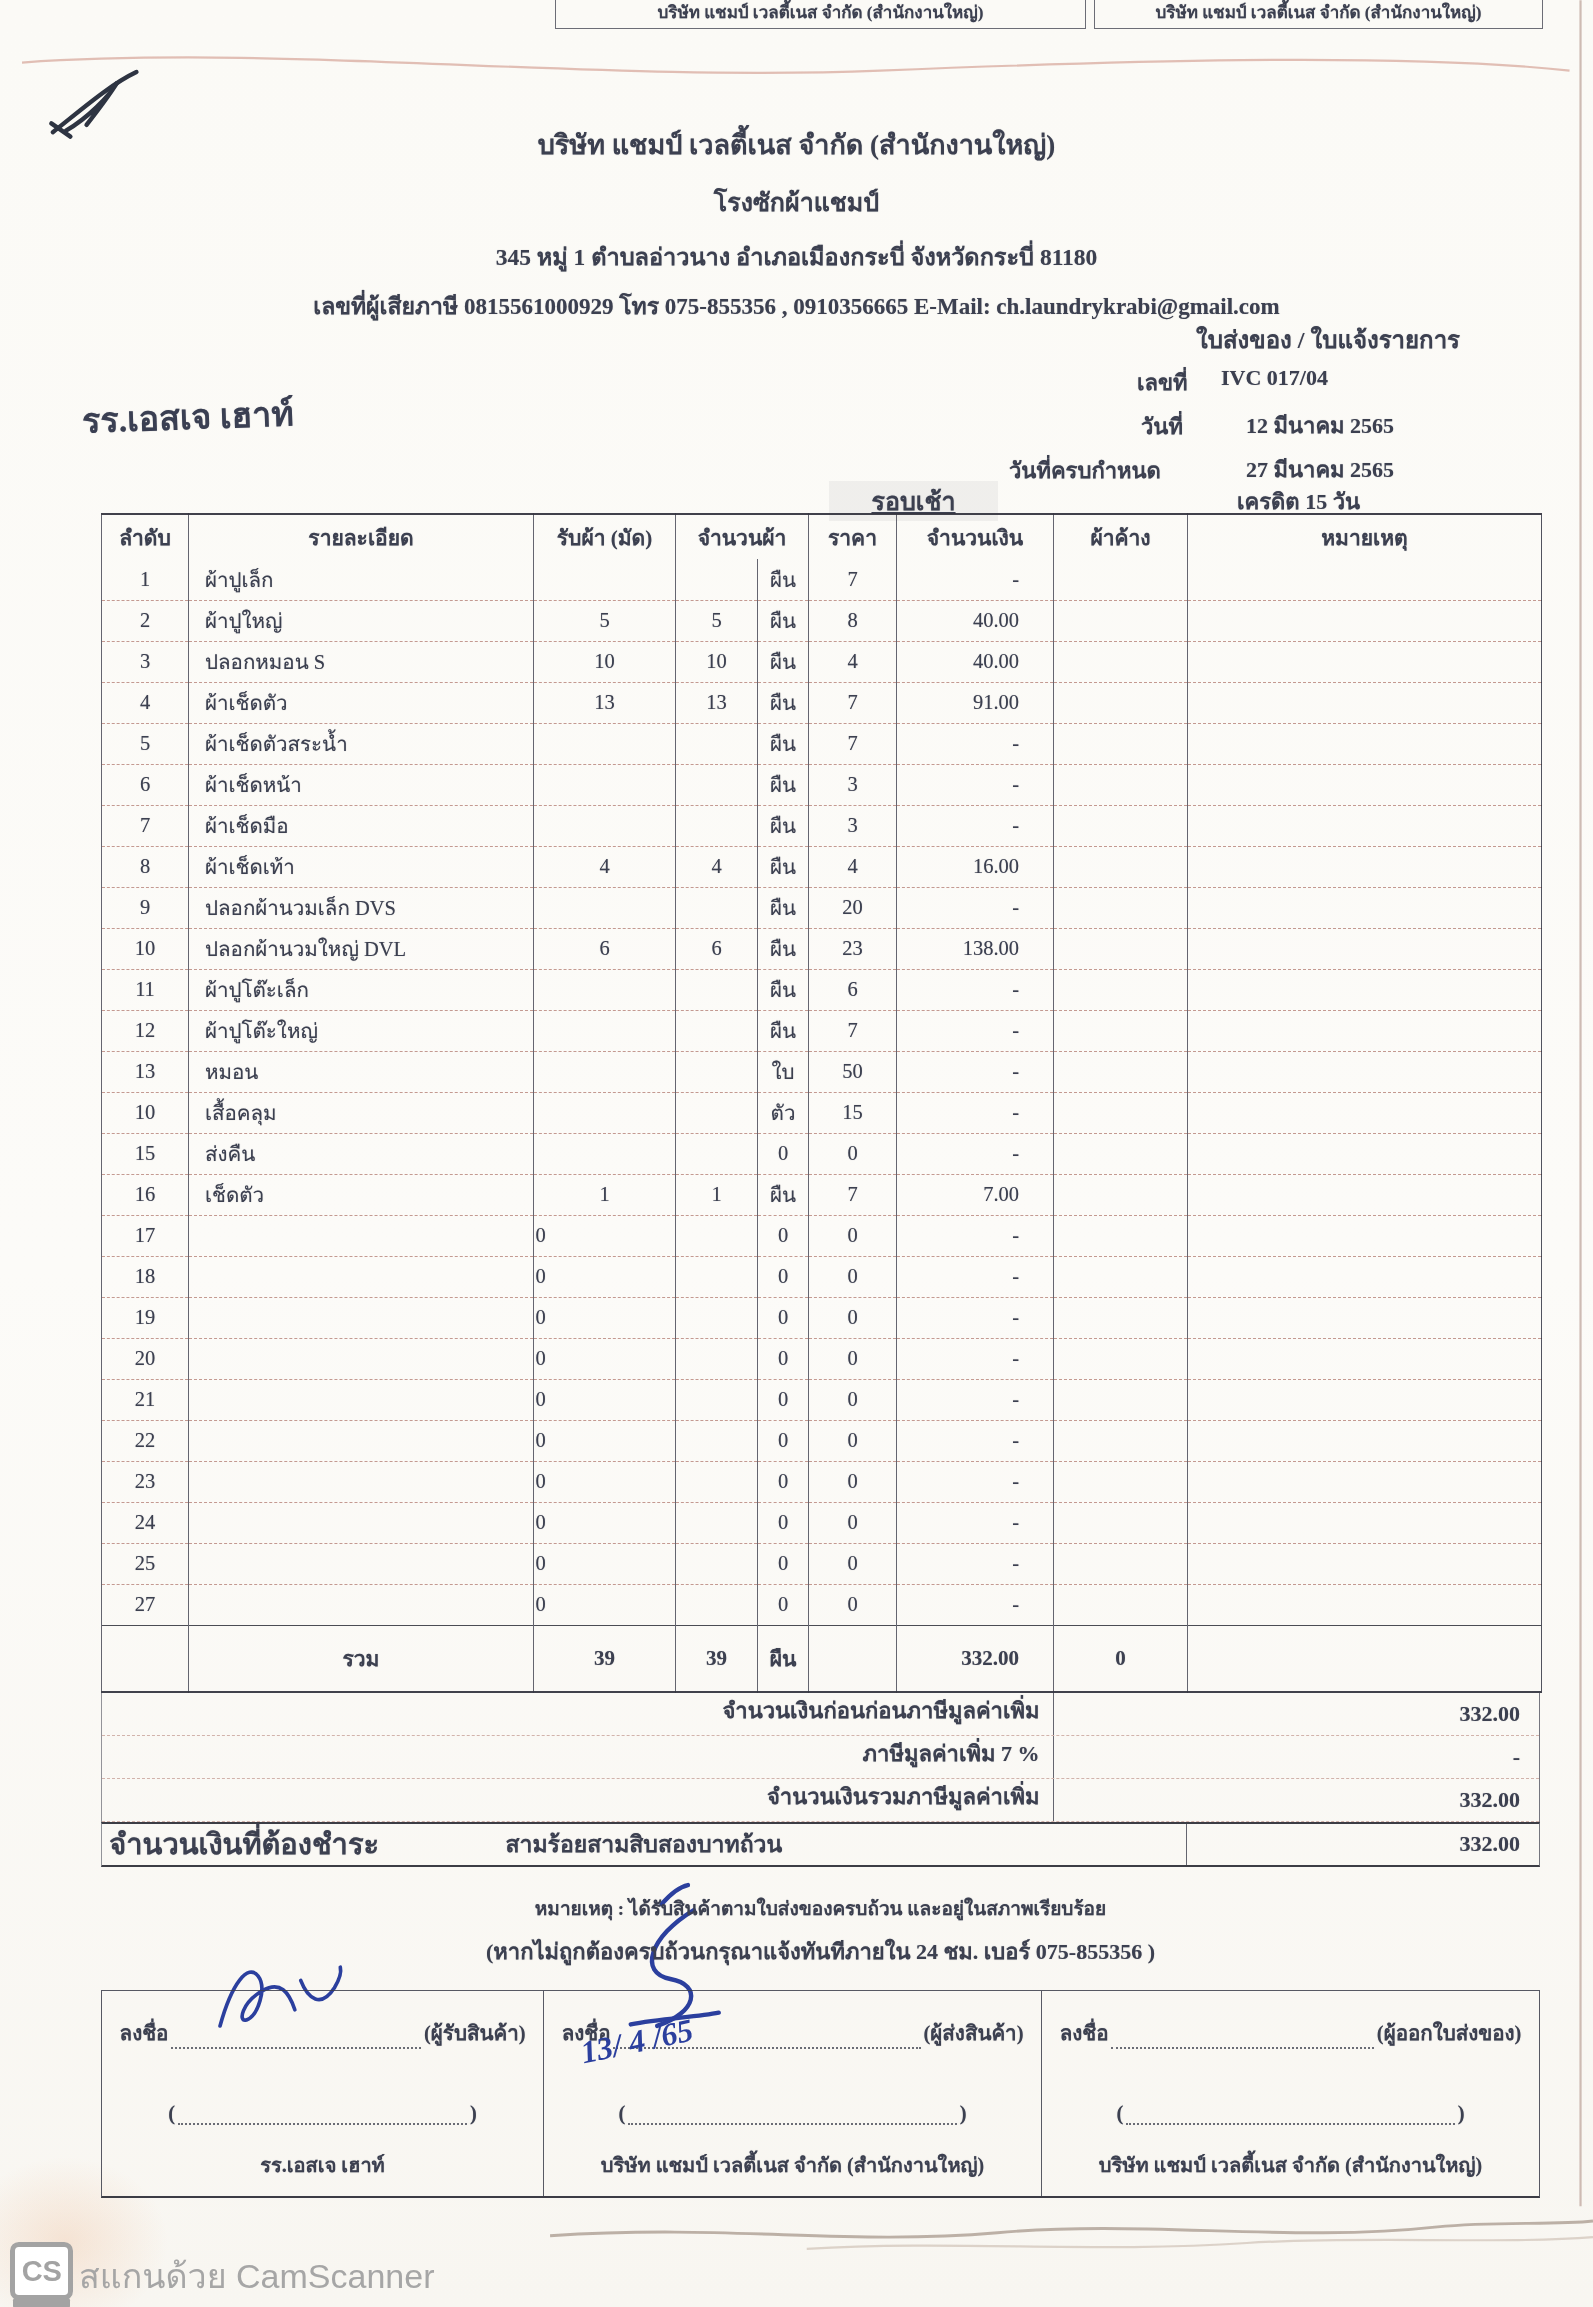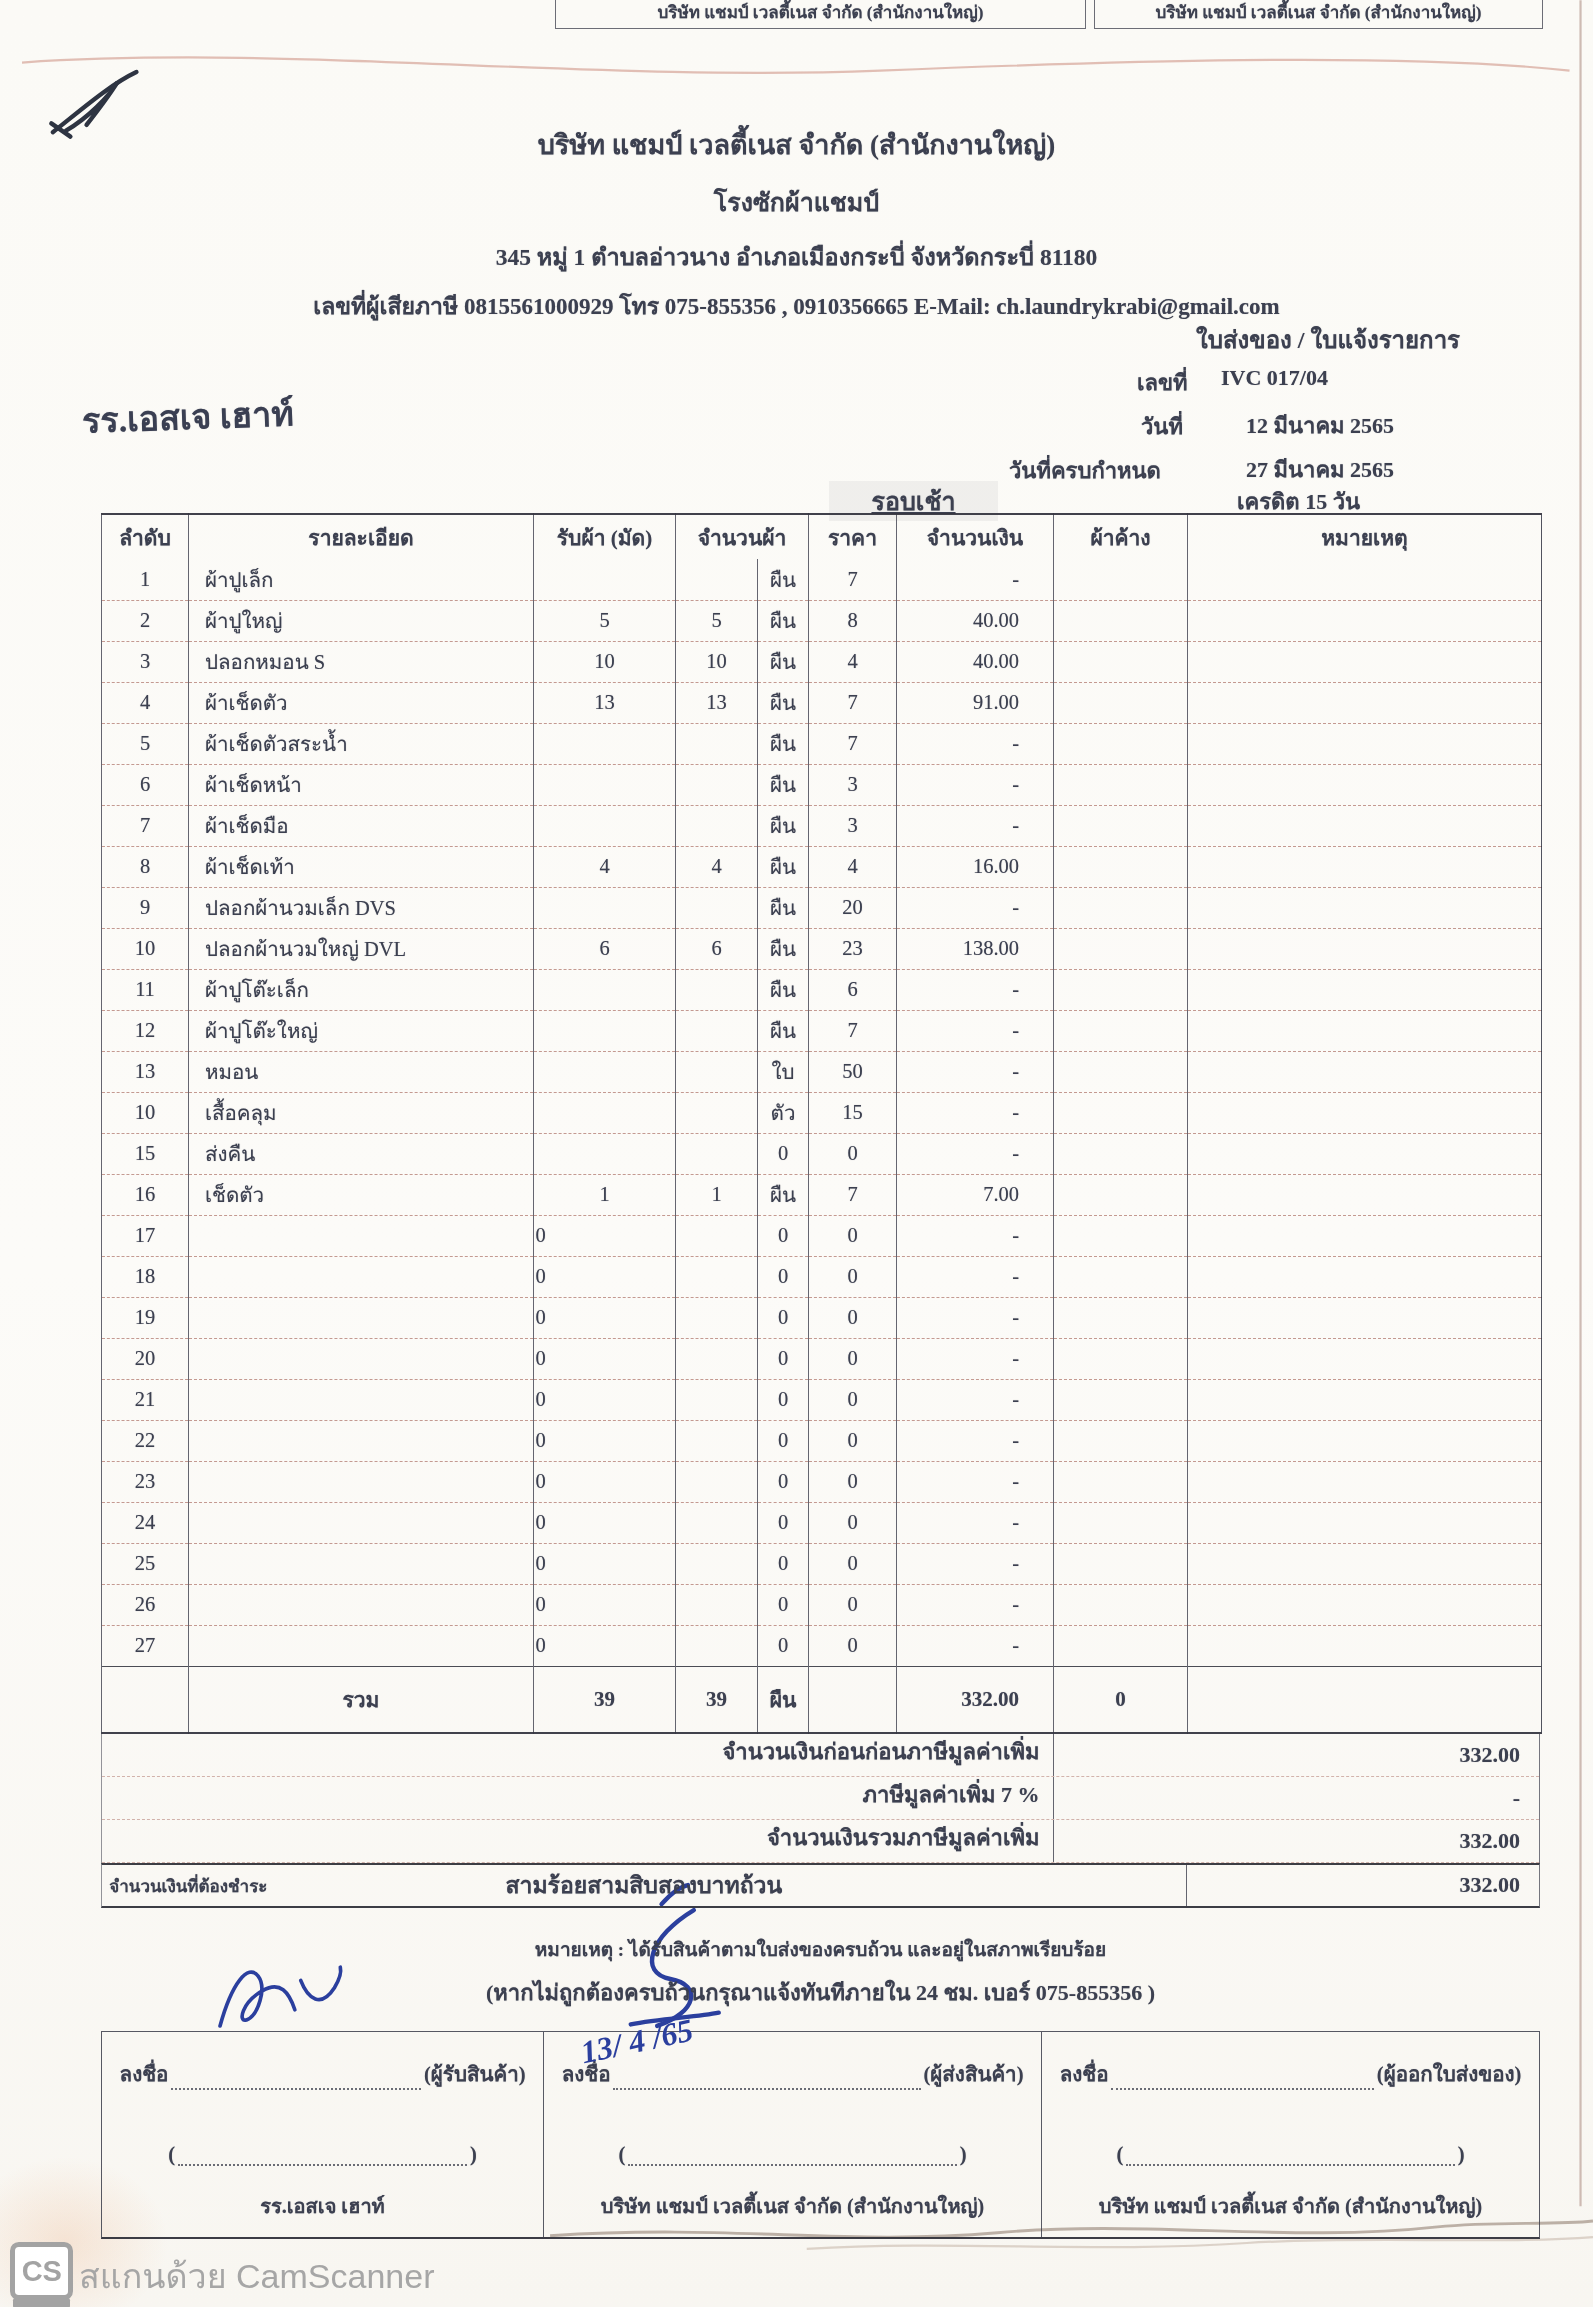--- a/index.html
+++ b/index.html
@@ -50,21 +50,21 @@
   
   .summary{width:1439px;box-sizing:border-box;border-left:1.5px solid rgba(62,64,78,.55);border-right:1.5px solid rgba(62,64,78,.7);}
   .sum-row{display:flex;height:42px;align-items:flex-start;border-bottom:1.5px dashed rgba(161,93,83,.45);}
   .sum-label{width:952px;box-sizing:border-box;text-align:right;padding-right:13.2px;font-size:22px;font-weight:700;}
   .sum-value{width:487px;box-sizing:border-box;border-left:1.5px solid rgba(62,64,78,.8);text-align:right;padding-right:19px;font-size:22px;font-weight:700;height:100%;display:flex;align-items:center;justify-content:flex-end;}
   
   .pay-row{display:flex;width:1439px;height:45px;box-sizing:border-box;align-items:center;
     border-top:2.9px solid rgba(50,51,60,.95);border-bottom:2.9px solid rgba(50,51,60,.95);
     border-left:1.5px solid rgba(62,64,78,.55);border-right:1.5px solid rgba(62,64,78,.7);}
   .pay-left{position:relative;width:1086px;height:100%;display:flex;align-items:center;justify-content:center;}
-  .pay-label{position:absolute;left:7.3px;font-size:17px;font-weight:700;}
+  .pay-label{position:absolute;left:7.3px;font-size:29px;font-weight:700;}
   .pay-words{font-size:23px;font-weight:700;}
   .pay-right{width:354px;height:100%;box-sizing:border-box;border-left:1.5px solid rgba(62,64,78,.8);display:flex;align-items:center;justify-content:flex-end;padding-right:19px;font-size:22px;font-weight:700;}
   
   .note{width:1439px;text-align:center;font-weight:700;}
   .note1{margin-top:26px;font-size:19px;}
   .note2{margin-top:11.7px;font-size:22px;}
   
   .sign-box{margin-top:20.5px;width:1439px;height:208px;box-sizing:border-box;display:flex;
     border:1.5px solid rgba(60,62,75,.85);border-bottom:2.9px solid rgba(50,51,60,.95);}
   .sign-col{position:relative;box-sizing:border-box;height:100%;}
@@ -442,31 +442,20 @@
             <td class="c-desc"></td>
             <td class="c-received">0</td>
             <td class="c-qty"></td>
             <td class="c-unit">0</td>
             <td class="c-price">0</td>
             <td class="c-amount">-</td>
             <td class="c-pending"></td>
             <td class="c-note"></td>
           </tr>
           <tr class="zero-row">
-            <td class="c-no">26</td>
-            <td class="c-desc"></td>
-            <td class="c-received">0</td>
-            <td class="c-qty"></td>
-            <td class="c-unit">0</td>
-            <td class="c-price">0</td>
-            <td class="c-amount">-</td>
-            <td class="c-pending"></td>
-            <td class="c-note"></td>
-          </tr>
-          <tr class="zero-row">
             <td class="c-no">27</td>
             <td class="c-desc"></td>
             <td class="c-received">0</td>
             <td class="c-qty"></td>
             <td class="c-unit">0</td>
             <td class="c-price">0</td>
             <td class="c-amount">-</td>
             <td class="c-pending"></td>
             <td class="c-note"></td>
           </tr>

